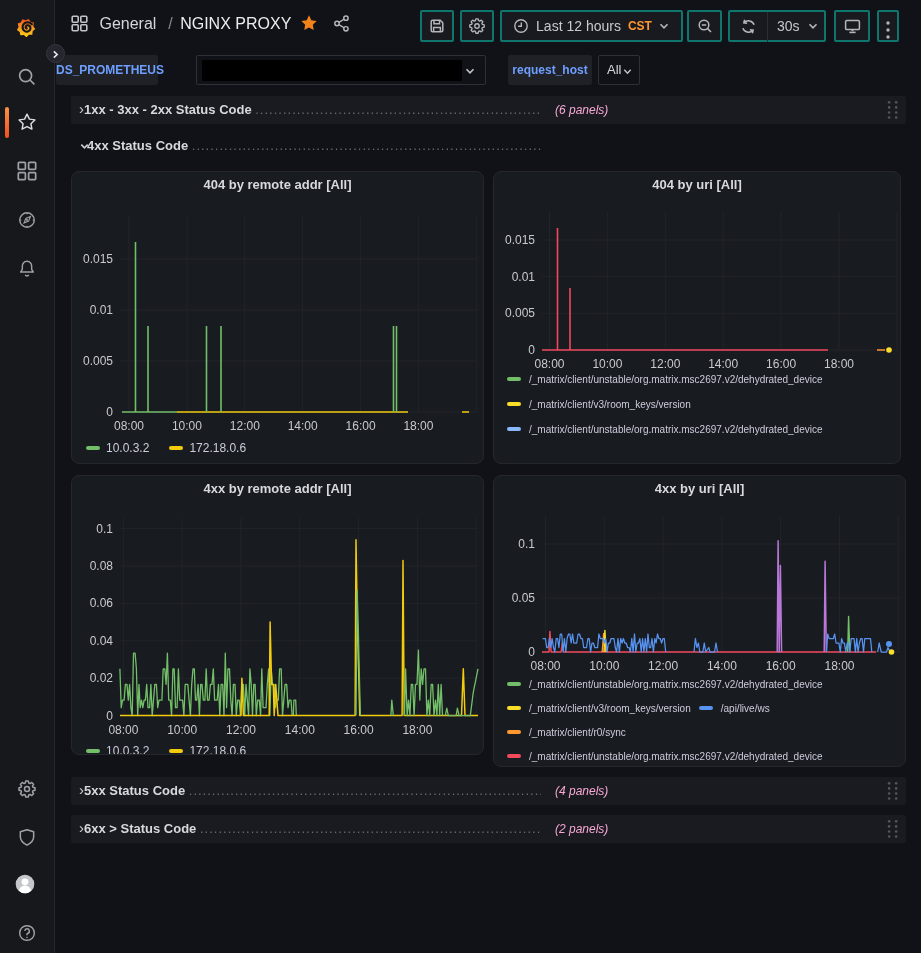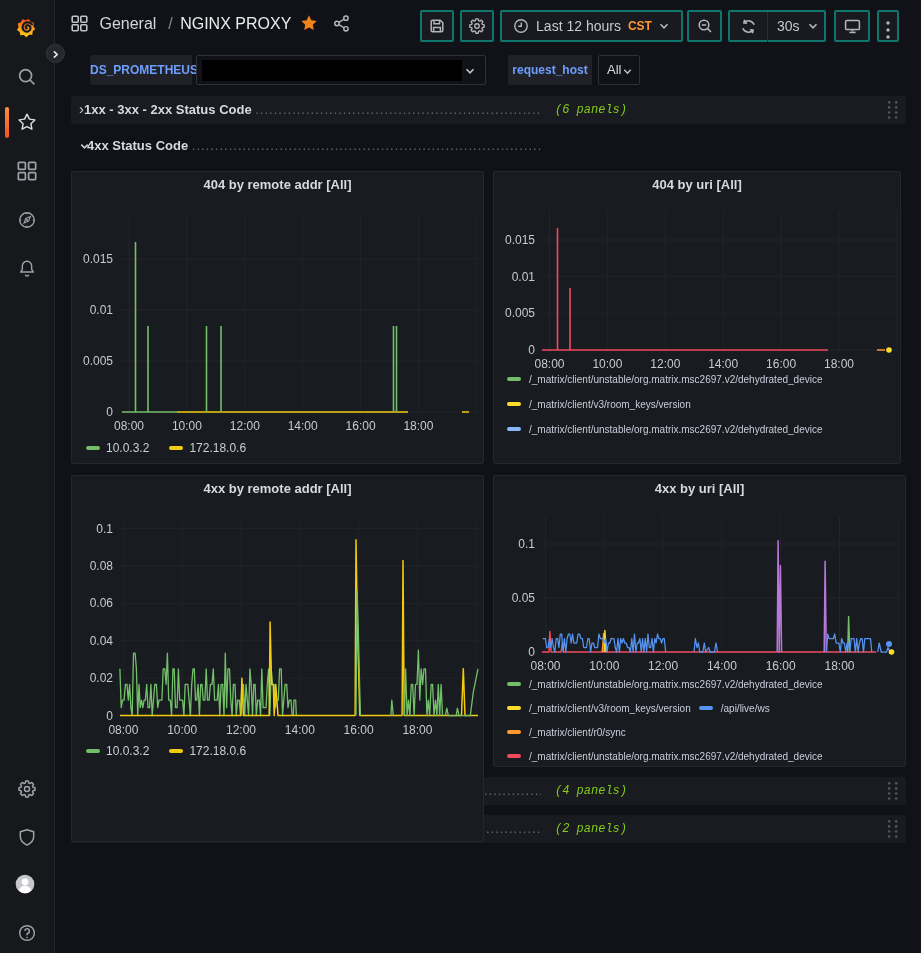--- a/index.html
+++ b/index.html
@@ -34,26 +34,26 @@
 
 
 .rowhdr { position:absolute; left:71px; width:835px; height:28px;
   color:#d8d9dd; font-size:13px; font-weight:bold; line-height:28px;
   white-space:nowrap; }
 .rowbg { background:#191b20; border-radius:2px; }
 .rchev { display:inline-block; width:16px; padding-left:8px; text-align:left; color:#cfd0d4;
   font-weight:normal; font-size:15px; line-height:26px; }
 .dots { display:inline-block; overflow:hidden; color:#6a6c72; font-weight:normal;
   letter-spacing:1px; }
-.npanels { font-style:italic; font-weight:normal; color:#84cc16; font-size:12px;font-family:Liberation Mono, monospace; }
+.npanels { font-style:italic; font-weight:normal; color:#f9a8d4; font-size:12px; }
 .draghandle { position:absolute; right:6px; top:4px; width:14px; height:20px; }
 
 
 .panel { position:absolute; background:#181b1f; border:1px solid #25272c;
-  border-radius:2px; overflow:hidden; }
+  border-radius:8px; overflow:hidden; }
 .ptitle { position:absolute; top:5px; left:0; right:0; text-align:center;
   color:#d8d9de; font-size:13px; font-weight:bold; }
 .lrow { position:absolute; left:13px; height:17px; font-size:10px; color:#ccccdc;
   white-space:nowrap; }
 .dash { display:inline-block; width:14px; height:4px; border-radius:2px;
   margin-right:8px; vertical-align:2px; }
 </style>
 </head>
 <body>
 <div id="root">
@@ -128,21 +128,21 @@
       </svg>
 </div>
 <div class="navbtn" style="left:877px; width:22px;">
   <svg width="4" height="18" viewBox="0 0 4 18" style="margin-top:7px;" fill="#b4b6bc">
         <circle cx="2" cy="2" r="1.7"></circle>
         <circle cx="2" cy="9" r="1.7"></circle>
         <circle cx="2" cy="16" r="1.7"></circle>
       </svg>
 </div>
 
-<div class="varlabel" style="left:90px; width:102px;">DS_PROMETHEUS</div>
+<div class="varlabel" style="left:56px; width:102px;">DS_PROMETHEUS</div>
 <div class="varsel" style="left:196px; width:290px;">
   <div class="abs" style="left:5px; top:4px; width:260px; height:21px; background:#000;"></div>
   <svg width="12" height="12" viewBox="0 0 12 12" style="position:absolute; right:9px; top:9px;" fill="none" stroke="#c2c3c9" stroke-width="1.6">
         <path d="M2.5 4.2L6 7.8l3.5-3.6"></path>
       </svg>
 </div>
 <div class="varlabel" style="left:508px; width:84px;">request_host</div>
 <div class="varsel" style="left:598px; width:42px; color:#d7d8dc; font-size:13px; line-height:28px; padding-left:8px;">All
   <svg width="11" height="11" viewBox="0 0 12 12" style="position:absolute; right:6px; top:10px;" fill="none" stroke="#c2c3c9" stroke-width="1.6">
         <path d="M2.5 4.2L6 7.8l3.5-3.6"></path>
@@ -276,21 +276,21 @@
         <path d="M48.0,178.0 L334.0,178.0" stroke="#f2495c" stroke-width="1.6" fill="none" stroke-linejoin="round"></path>
         <path d="M63.5,178 V56" stroke="#f2495c" stroke-width="1.6" fill="none"></path>
         <path d="M76,178 V116" stroke="#f2495c" stroke-width="1.6" fill="none"></path>
         <path d="M383.0,178.0 L391.0,178.0" stroke="#ff9830" stroke-width="1.6" fill="none" stroke-linejoin="round"></path>
         <circle cx="395" cy="178" r="2.8" fill="#fade2a"></circle>
       </svg>
   <div class="lrow" style="top:202px;"><span class="dash" style="background:#73bf69;"></span><span>/_matrix/client/unstable/org.matrix.msc2697.v2/dehydrated_device</span></div>
   <div class="lrow" style="top:227px;"><span class="dash" style="background:#fade2a;"></span><span>/_matrix/client/v3/room_keys/version</span></div>
   <div class="lrow" style="top:252px;"><span class="dash" style="background:#8ab8ff;"></span><span>/_matrix/client/unstable/org.matrix.msc2697.v2/dehydrated_device</span></div>
 </div>
-<div class="panel" id="p3" style="left:71px; top:475px; width:413px; height:367px;">
+<div class="panel" id="p3" style="left:71px; top:475px; width:413px; height:280px;">
   <div class="ptitle">4xx by remote addr [All]</div>
   <svg class="abs" style="left:0;top:0" width="413" height="292" viewBox="0 0 413 292">
         <line x1="48" y1="52.6" x2="406" y2="52.6" stroke="#22242a" stroke-width="1"></line>
         <line x1="48" y1="90" x2="406" y2="90" stroke="#22242a" stroke-width="1"></line>
         <line x1="48" y1="127.4" x2="406" y2="127.4" stroke="#22242a" stroke-width="1"></line>
         <line x1="48" y1="164.8" x2="406" y2="164.8" stroke="#22242a" stroke-width="1"></line>
         <line x1="48" y1="202.2" x2="406" y2="202.2" stroke="#22242a" stroke-width="1"></line>
         <line x1="48" y1="239.6" x2="406" y2="239.6" stroke="#22242a" stroke-width="1"></line>
         <line x1="51.4" y1="42" x2="51.4" y2="239.6" stroke="#22242a" stroke-width="1"></line>
         <line x1="110.2" y1="42" x2="110.2" y2="239.6" stroke="#22242a" stroke-width="1"></line>

